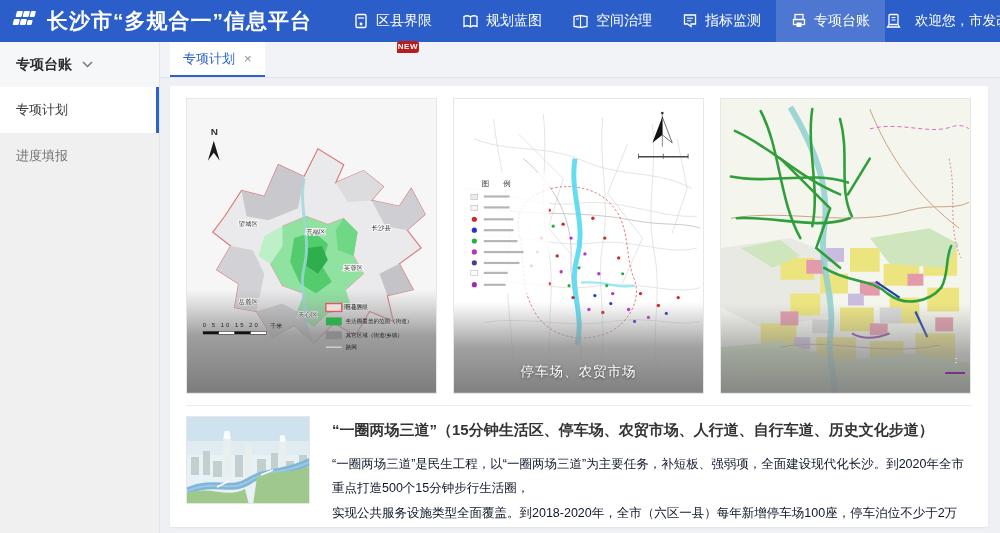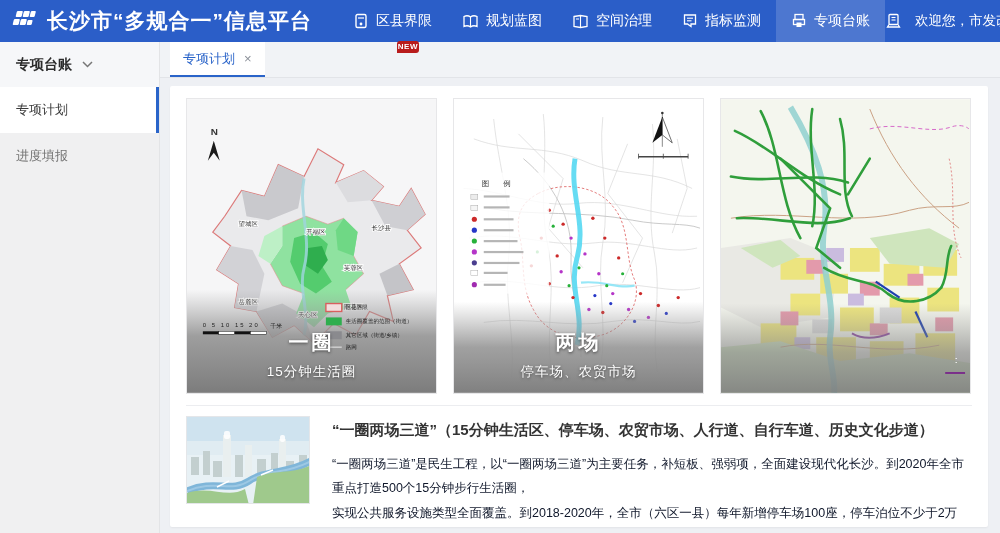--- a/index.html
+++ b/index.html
@@ -242,24 +242,20 @@
                   <rect x="140" y="206" width="16" height="8" fill="#f3dede" stroke="#d95f5f" stroke-width="1.4"></rect>
                   <text x="160" y="212">区县界限</text>
                   <rect x="140" y="220" width="16" height="8" fill="#2fae4e"></rect>
                   <text x="160" y="226">生活圈覆盖的范围（街道）</text>
                   <rect x="140" y="234" width="16" height="8" fill="#8a8a8e"></rect>
                   <text x="160" y="240">其它区域（街道/乡镇）</text>
                   <line x1="140" y1="250" x2="156" y2="250" stroke="#cfcfcf" stroke-width="1.5"></line>
                   <text x="160" y="252">路网</text>
                 </g>
               </svg>
-              <figcaption class="caption">
-                <div class="cap-title">一圈</div>
-                <div class="cap-sub">15分钟生活圈</div>
-              </figcaption>
             </figure>
 
             <figure class="map-card">
               <svg class="mapart" viewBox="0 0 251 296">
                 <defs>
                   <linearGradient id="fade2" x1="0" y1="0" x2="0" y2="1">
                     <stop offset="0" stop-color="#9a9a9a" stop-opacity="0"></stop>
                     <stop offset="0.5" stop-color="#909090" stop-opacity="0.85"></stop>
                     <stop offset="1" stop-color="#808080"></stop>
                   </linearGradient>
@@ -366,21 +362,20 @@
                     <rect x="30" y="142" width="34" height="2.2"></rect>
                       <rect x="30" y="153" width="40" height="2.2"></rect>
                     <rect x="30" y="164" width="36" height="2.2"></rect>
                       <rect x="30" y="174" width="24" height="2.2"></rect>
                     <rect x="30" y="186" width="22" height="2.2"></rect>
                   </g>
                 </g>
                 <rect x="0" y="204" width="251" height="92" fill="url(#fade2)"></rect>
               </svg>
               <figcaption class="caption">
-                <div class="cap-title">两场</div>
                 <div class="cap-sub">停车场、农贸市场</div>
               </figcaption>
             </figure>
 
             <figure class="map-card">
               <svg class="mapart" viewBox="0 0 251 296">
                 <defs>
                   <linearGradient id="fade3" x1="0" y1="0" x2="0" y2="1">
                     <stop offset="0" stop-color="#8f8f8f" stop-opacity="0"></stop>
                     <stop offset="0.55" stop-color="#8a8a8a" stop-opacity="0.7"></stop>

